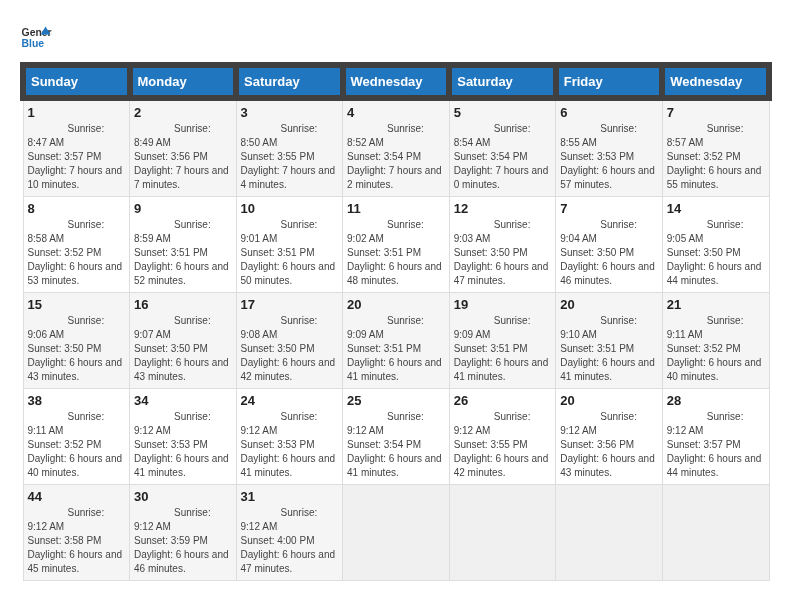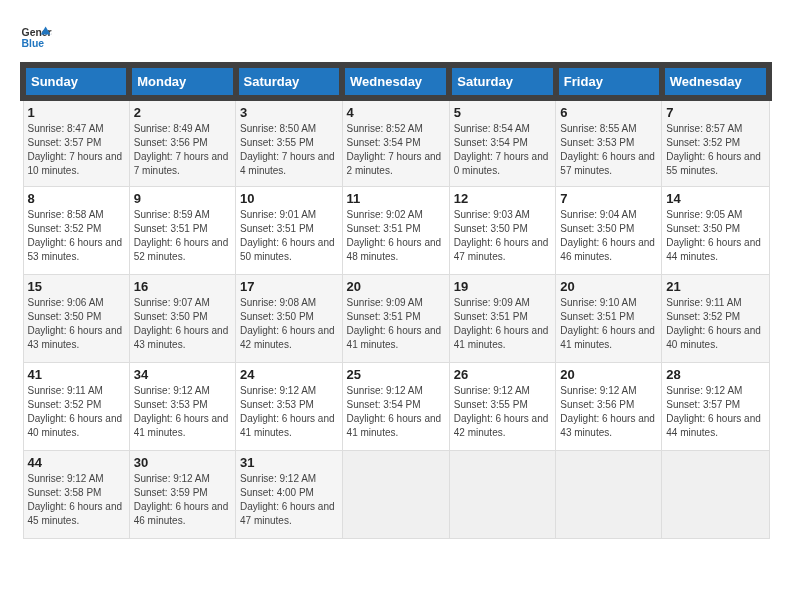--- a/index.html
+++ b/index.html
@@ -68,20 +68,21 @@
       font-size: 13px;
       font-weight: bold;
       color: #222;
       display: block;
       margin-bottom: 2px;
     }
     .day-info {
       font-size: 10px;
       color: #444;
       line-height: 1.4;
+      margin-left: 40px;
     }
     td.empty {
       background-color: #f0f0f0 !important;
     }
   </style>
 </head>
 <body>
 
 <div class="header-area">
   <div class="logo">
@@ -152,21 +153,21 @@
         <td><span class="day-number">20</span>
         <span class="day-info">Sunrise: 9:09 AM<br>Sunset: 3:51 PM<br>Daylight: 6 hours and 41 minutes.</span></td>
         <td><span class="day-number">19</span>
         <span class="day-info">Sunrise: 9:09 AM<br>Sunset: 3:51 PM<br>Daylight: 6 hours and 41 minutes.</span></td>
         <td><span class="day-number">20</span>
         <span class="day-info">Sunrise: 9:10 AM<br>Sunset: 3:51 PM<br>Daylight: 6 hours and 41 minutes.</span></td>
         <td><span class="day-number">21</span>
         <span class="day-info">Sunrise: 9:11 AM<br>Sunset: 3:52 PM<br>Daylight: 6 hours and 40 minutes.</span></td>
       </tr>
       <tr>
-        <td><span class="day-number">41</span>
+        <td><span class="day-number">38</span>
         <span class="day-info">Sunrise: 9:11 AM<br>Sunset: 3:52 PM<br>Daylight: 6 hours and 40 minutes.</span></td>
         <td><span class="day-number">34</span>
         <span class="day-info">Sunrise: 9:12 AM<br>Sunset: 3:53 PM<br>Daylight: 6 hours and 41 minutes.</span></td>
         <td><span class="day-number">24</span>
         <span class="day-info">Sunrise: 9:12 AM<br>Sunset: 3:53 PM<br>Daylight: 6 hours and 41 minutes.</span></td>
         <td><span class="day-number">25</span>
         <span class="day-info">Sunrise: 9:12 AM<br>Sunset: 3:54 PM<br>Daylight: 6 hours and 41 minutes.</span></td>
         <td><span class="day-number">26</span>
         <span class="day-info">Sunrise: 9:12 AM<br>Sunset: 3:55 PM<br>Daylight: 6 hours and 42 minutes.</span></td>
         <td><span class="day-number">20</span>

